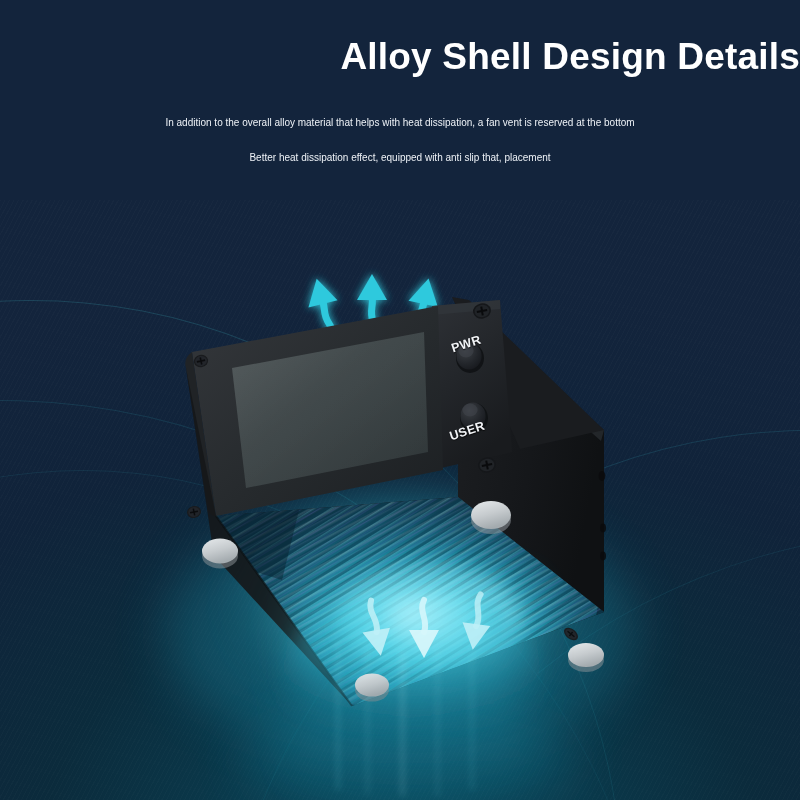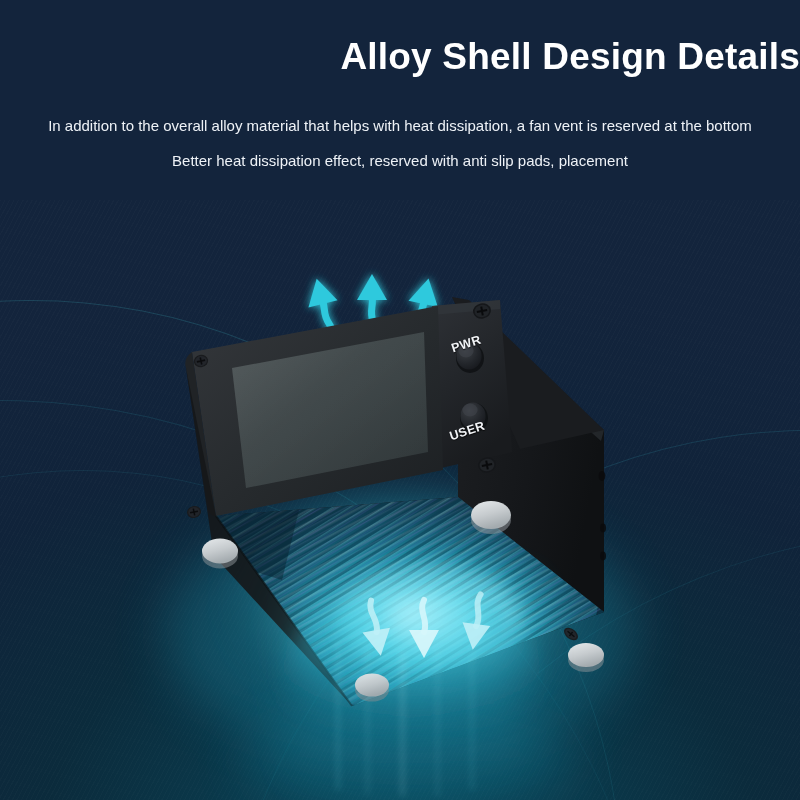--- a/index.html
+++ b/index.html
@@ -99,21 +99,21 @@
     font-size: 37px;
     font-weight: bold;
     letter-spacing: .2px;
     white-space: nowrap;
   }
   .sub1, .sub2 {
     position: absolute;
     left: 0; width: 800px;
     text-align: center;
     color: #eef2f7;
-    font-size: 15px;
+    font-size: 10px;
     white-space: nowrap;
   }
   .sub1 { top: 117px; }
   .sub2 { top: 152px; }
 
   
   .device {
     position: absolute;
     left: 0; top: 0;
     width: 800px; height: 800px;
@@ -428,15 +428,15 @@
         <ellipse cx="372" cy="685" rx="17" ry="11.5" fill="url(#gPad)" opacity="0.95"></ellipse>
       </g>
     </svg>
   </div>
 
   <div class="btn-label lbl-pwr">PWR</div>
   <div class="btn-label lbl-user">USER</div>
 
   <div class="title">Alloy Shell Design Details</div>
   <div class="sub1">In addition to the overall alloy material that helps with heat dissipation, a fan vent is reserved at the bottom</div>
-  <div class="sub2">Better heat dissipation effect, reserved with anti slip pads, placement</div>
+  <div class="sub2">Better heat dissipation effect, equipped with anti slip that, placement</div>
 
 </div>
 
 </body></html>

